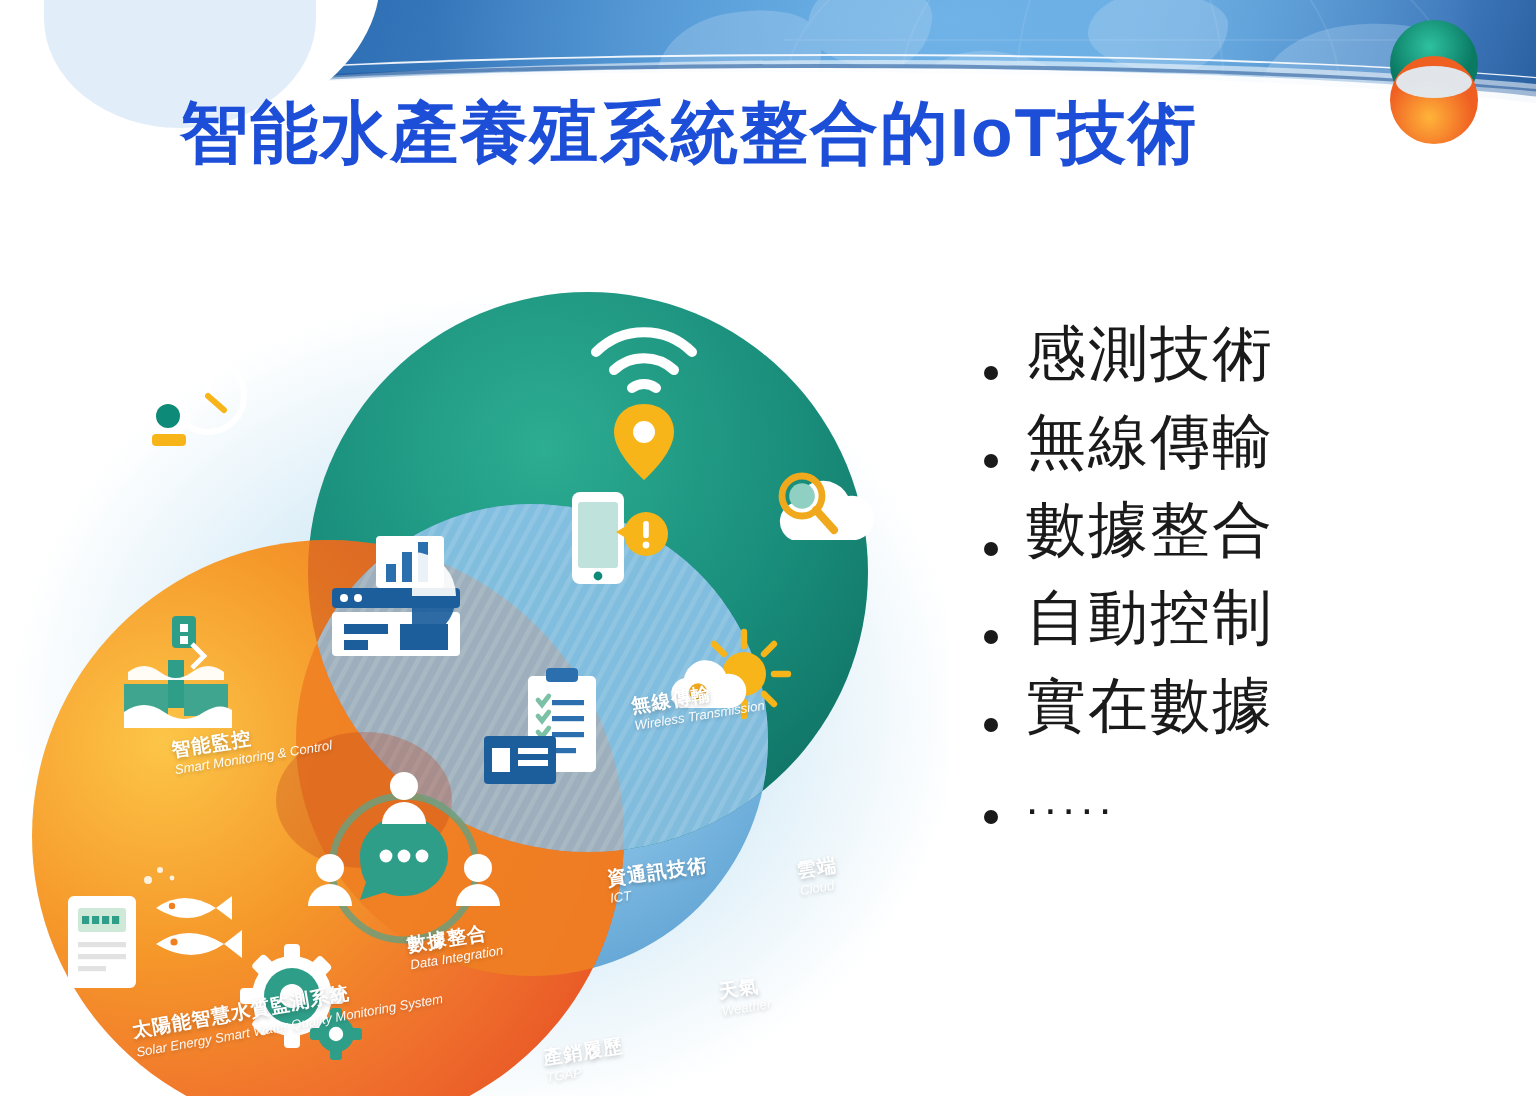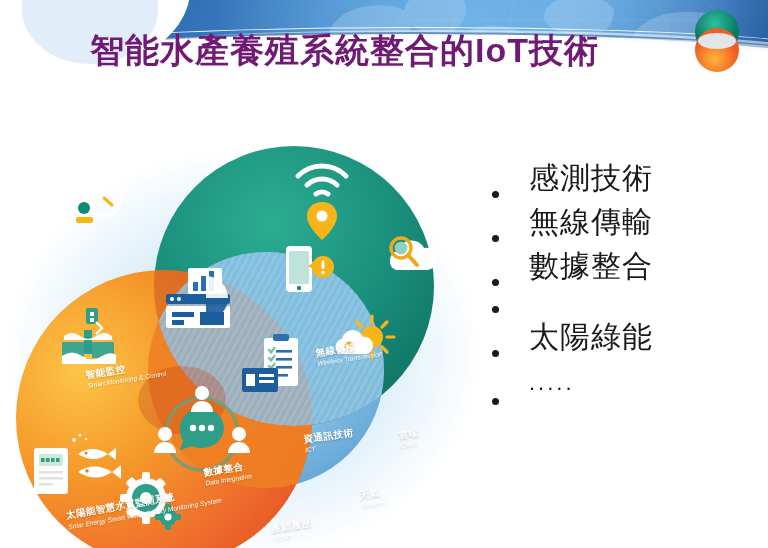--- a/index.html
+++ b/index.html
@@ -45,28 +45,28 @@
   .logo-lobe2{position:absolute;left:-110px;top:-70px;width:300px;height:150px;background:#fff;border-radius:0 0 50% 50%/0 0 60% 70%;}
   .logo-circle{position:absolute;left:22px;top:-14px;width:136px;height:78px;background:#dceaf7;border-radius:0 0 50% 50%/0 0 70% 70%;opacity:.85;}
 
   .brand{position:absolute;left:26px;top:6px;width:150px;}
   .brand-row{display:flex;align-items:center;gap:4px;}
   .brand-mark{width:22px;height:22px;position:relative;flex:none;}
   .brand-name{font-size:20px;font-weight:bold;color:#1b3f77;letter-spacing:-.3px;line-height:1;}
   .brand-sub{font-size:5.2px;color:#9a2b2b;letter-spacing:.2px;margin:1px 0 0 27px;font-style:italic;font-weight:bold;}
   .brand-tag{font-size:8.5px;color:#1b3f77;font-weight:bold;margin:5px 0 0 2px;letter-spacing:.5px;}
 
-  .title{position:absolute;left:90px;top:28px;font-size:34px;font-weight:bold;color:#701a75;
+  .title{position:absolute;left:90px;top:44px;font-size:34px;font-weight:bold;color:#1d4ed8;
      letter-spacing:1px;white-space:nowrap;text-shadow:0 1px 0 rgba(255,255,255,.35);}
 
   .corner-venn{position:absolute;right:18px;top:8px;width:66px;height:66px;}
 
   
   .bullets{position:absolute;left:492px;top:158px;width:268px;}
-  .bullet{display:flex;align-items:flex-end;gap:30px;margin-bottom:4px;}
+  .bullet{display:flex;align-items:center;gap:14px;margin-bottom:4px;}
   .bullet .dot{width:7px;height:7px;border-radius:50%;background:#1a1a1a;margin-top:16px;flex:none;}
   .bullet .txt{font-size:30px;line-height:40px;color:#1a1a1a;letter-spacing:1px;}
   .bullet.ellipsis .txt{font-size:22px;letter-spacing:3px;line-height:44px;}
 
   
   .venn{position:absolute;left:4px;top:138px;width:470px;height:410px;}
   .venn svg{display:block;}
 
   .lbl{position:absolute;color:#ffffff;text-shadow:0 1px 2px rgba(0,0,0,.22);pointer-events:none;}
   .lbl .zh{font-weight:bold;white-space:nowrap;}
@@ -455,24 +455,25 @@
     <div class="bullet">
       <span class="dot"></span>
       <span class="txt">無線傳輸</span>
     </div>
     <div class="bullet">
       <span class="dot"></span>
       <span class="txt">數據整合</span>
     </div>
     <div class="bullet">
       <span class="dot"></span>
+      <span class="txt">自動控制</span>
     </div>
     <div class="bullet">
       <span class="dot"></span>
-      <span class="txt">太陽綠能</span>
+      <span class="txt">實在數據</span>
     </div>
     <div class="bullet ellipsis">
       <span class="dot"></span>
       <span class="txt">.....</span>
     </div>
   </div>
 
 </div>
 
 </body></html>

